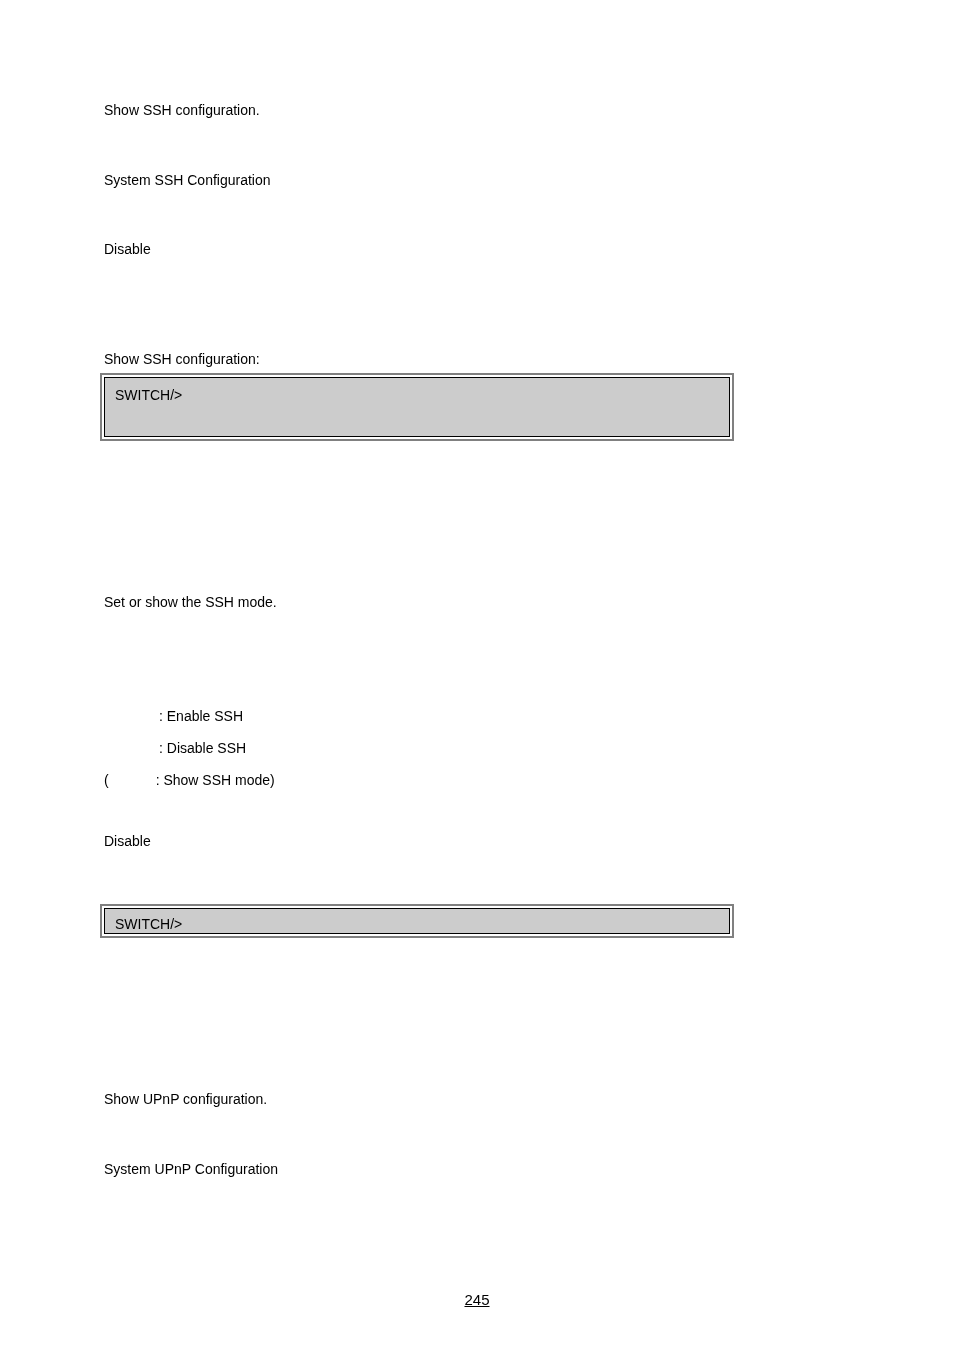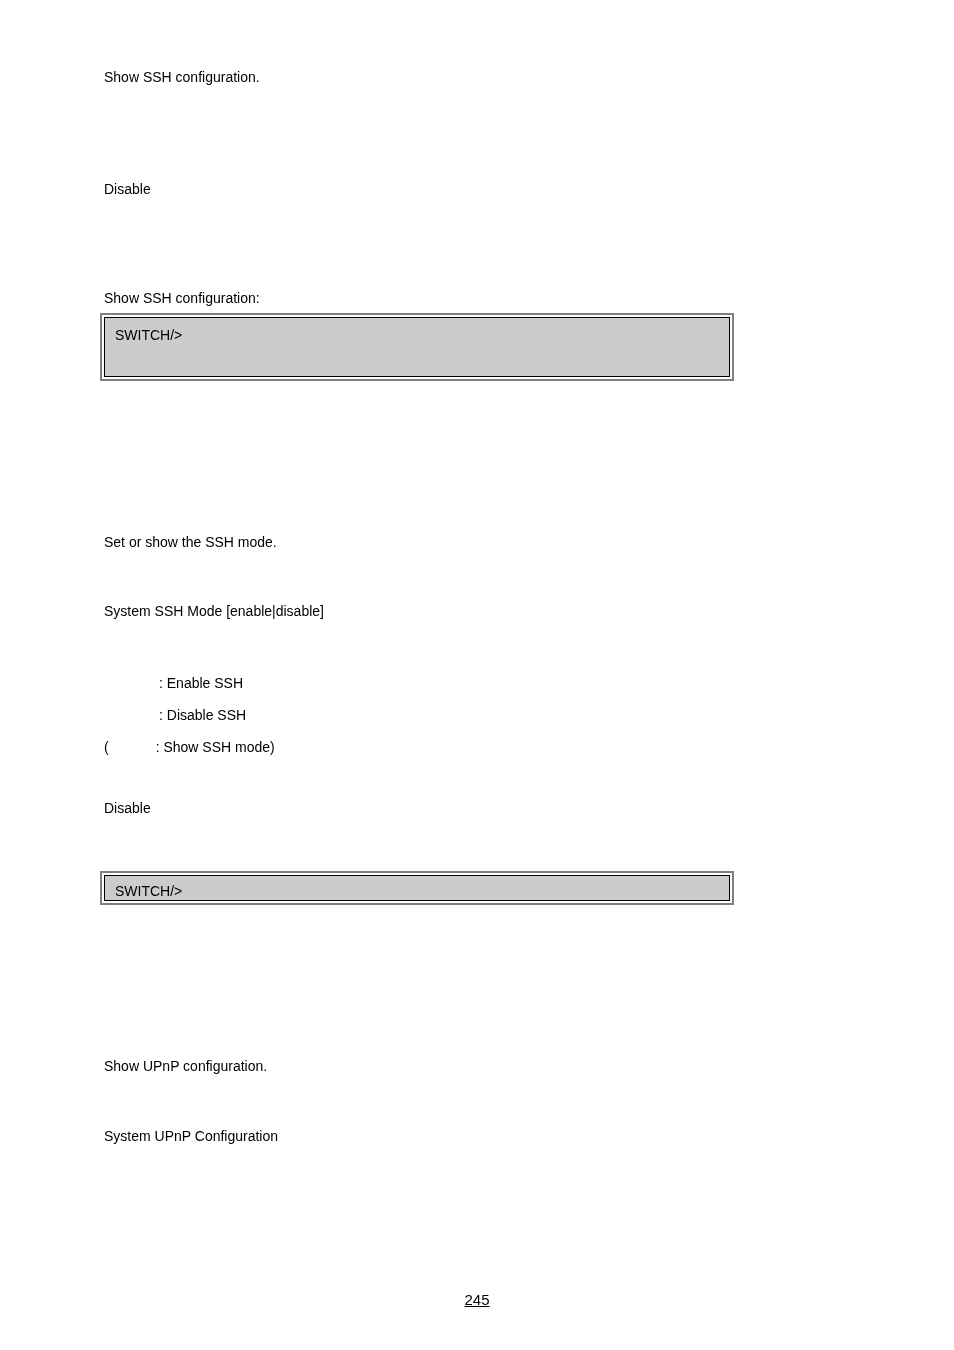--- a/index.html
+++ b/index.html
@@ -10,21 +10,21 @@
     body {
       width: 954px;
       height: 1350px;
       background: #ffffff;
       font-family: Arial, Helvetica, sans-serif;
       font-size: 14px;
       color: #000000;
       position: relative;
     }
     .page {
-      padding: 68px 104px 0 104px;
+      padding: 101px 104px 0 104px;
     }
     .text-line {
       margin-bottom: 8px;
       line-height: 1.4;
     }
     .spacer-1 {
       height: 42px;
     }
     .spacer-3 {
       height: 82px;
@@ -76,37 +76,37 @@
     }
   </style>
 </head>
 <body>
 
 <div class="page">
 
   <div class="text-line">Show SSH configuration.</div>
   <div class="spacer-1"></div>
 
+  <div class="text-line">System SSH Configuration</div>
   <div class="spacer-1"></div>
 
   <div class="text-line">Disable</div>
   <div class="spacer-3"></div>
 
   <div class="text-line">Show SSH configuration:</div>
 
   <div class="cli-box cli-box-tall">
     <div class="cli-line">SWITCH/&gt;</div>
   </div>
 
   <div class="spacer-large"></div>
 
   <div class="text-line">Set or show the SSH mode.</div>
   <div class="spacer-1"></div>
 
-  <div class="text-line">System SSH Mode [enable|disable]</div>
   <div class="spacer-1"></div>
 
   <div class="param-row">
     <span class="param-indent"></span>
     <span>: Enable SSH</span>
   </div>
   <div class="param-row">
     <span class="param-indent"></span>
     <span>: Disable SSH</span>
   </div>

